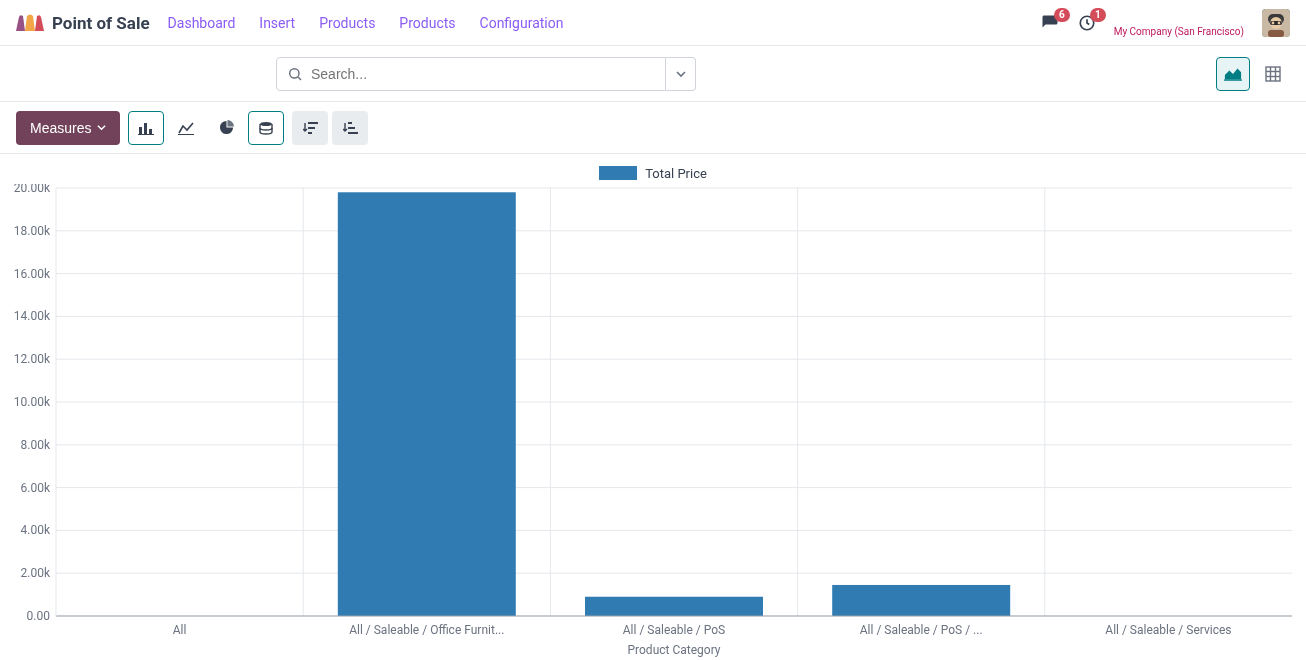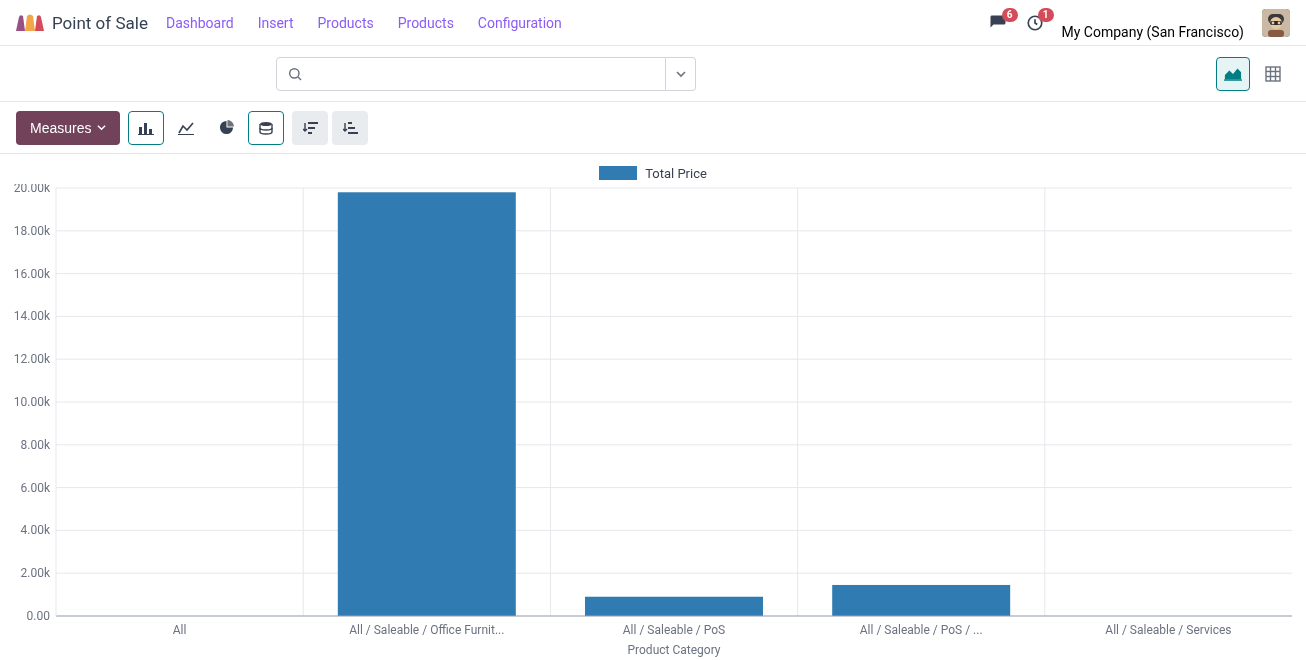--- a/index.html
+++ b/index.html
@@ -2,28 +2,28 @@
 <html><head>
 <meta charset="utf-8">
 <style>
   * { box-sizing: border-box; margin: 0; padding: 0; }
   html, body { width: 1306px; height: 660px; font-family: -apple-system, BlinkMacSystemFont, "Segoe UI", Roboto, "Helvetica Neue", Arial, sans-serif; font-size: 14px; color: #374151; background: #fff; overflow: hidden; }
 
   
   .navbar { display: flex; align-items: center; height: 46px; padding: 0 16px; border-bottom: 1px solid #e5e7eb; }
   .brand { display: flex; align-items: center; gap: 8px; margin-right: 18px; white-space: nowrap; }
   .brand-logo { width: 28px; height: 20px; }
-  .brand-title { font-size: 17px; font-weight: 400; color: #374151; }
+  .brand-title { font-size: 17px; font-weight: 700; color: #374151; }
   .nav-links { display: flex; gap: 24px; }
   .nav-link { font-size: 14px; color: #8b5cf6; cursor: pointer; }
   .nav-spacer { flex: 1; }
   .nav-right { display: flex; align-items: center; gap: 18px; }
   .badge-wrap { position: relative; cursor: pointer; }
   .badge { position: absolute; top: -6px; right: -10px; background: #d44c59; color: #fff; font-size: 10px; font-weight: 700; border-radius: 8px; padding: 0 5px; line-height: 14px; min-width: 14px; text-align: center; }
-  .company { font-size: 14px; color: #000000; cursor: pointer; white-space: nowrap; margin-top: 18px; }
+  .company { font-size: 10px; color: #be185d; cursor: pointer; white-space: nowrap; margin-top: 18px; }
   .avatar { width: 28px; height: 28px; border-radius: 4px; background: #2b6777; display: flex; align-items: center; justify-content: center; cursor: pointer; overflow: hidden; }
 
   
   .controlbar { display: flex; align-items: center; height: 56px; padding: 0 16px; border-bottom: 1px solid #e5e7eb; }
   .page-title-wrap { display: flex; align-items: center; gap: 8px; }
   .page-title { font-size: 19px; font-weight: 500; color: #4b5563; }
   .gear { color: #6b7280; cursor: pointer; }
   .search-wrap { margin-left: auto; margin-right: auto; display: flex; align-items: center; }
   .search-box { display: flex; align-items: center; width: 390px; height: 34px; border: 1px solid #d1d5db; border-radius: 4px 0 0 4px; padding: 0 10px; gap: 8px; }
   .search-box input { border: none; outline: none; flex: 1; font-size: 14px; color: #374151; background: transparent; }
@@ -109,20 +109,21 @@
 <div class="controlbar">
 
   <div class="search-wrap">
     <div class="search-box">
       <span>
         <svg width="16" height="16" viewBox="0 0 24 24" fill="none" stroke="#6b7280" stroke-width="2.2">
             <circle cx="11" cy="11" r="7"></circle>
             <line x1="21" y1="21" x2="16.65" y2="16.65"></line>
           </svg>
       </span>
+      <input type="text" placeholder="Search..." style="">
     </div>
     <div class="search-caret">
       <span>
         <svg width="10" height="10" viewBox="0 0 10 10">
             <path d="M1 3l4 4 4-4" fill="none" stroke="#6b7280" stroke-width="1.6"></path>
           </svg>
       </span>
     </div>
   </div>
 

